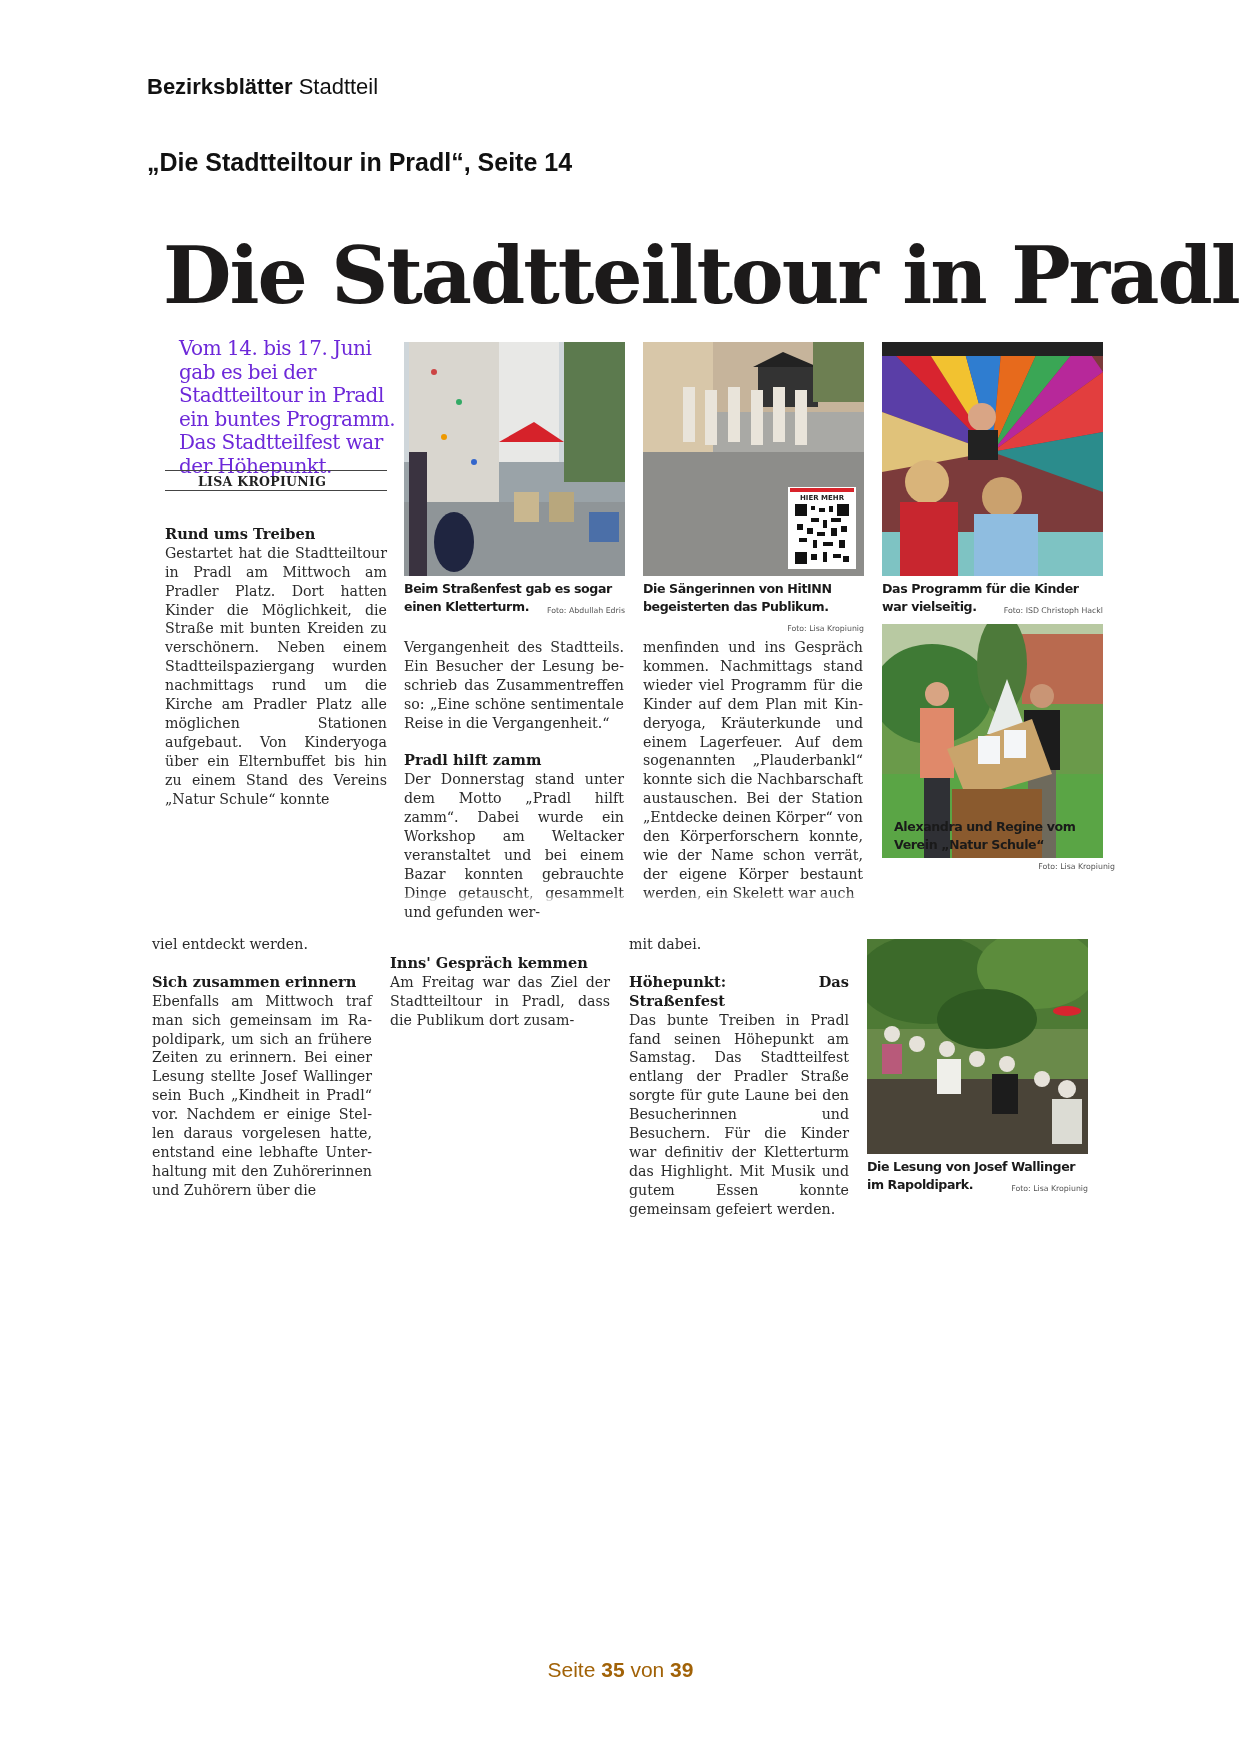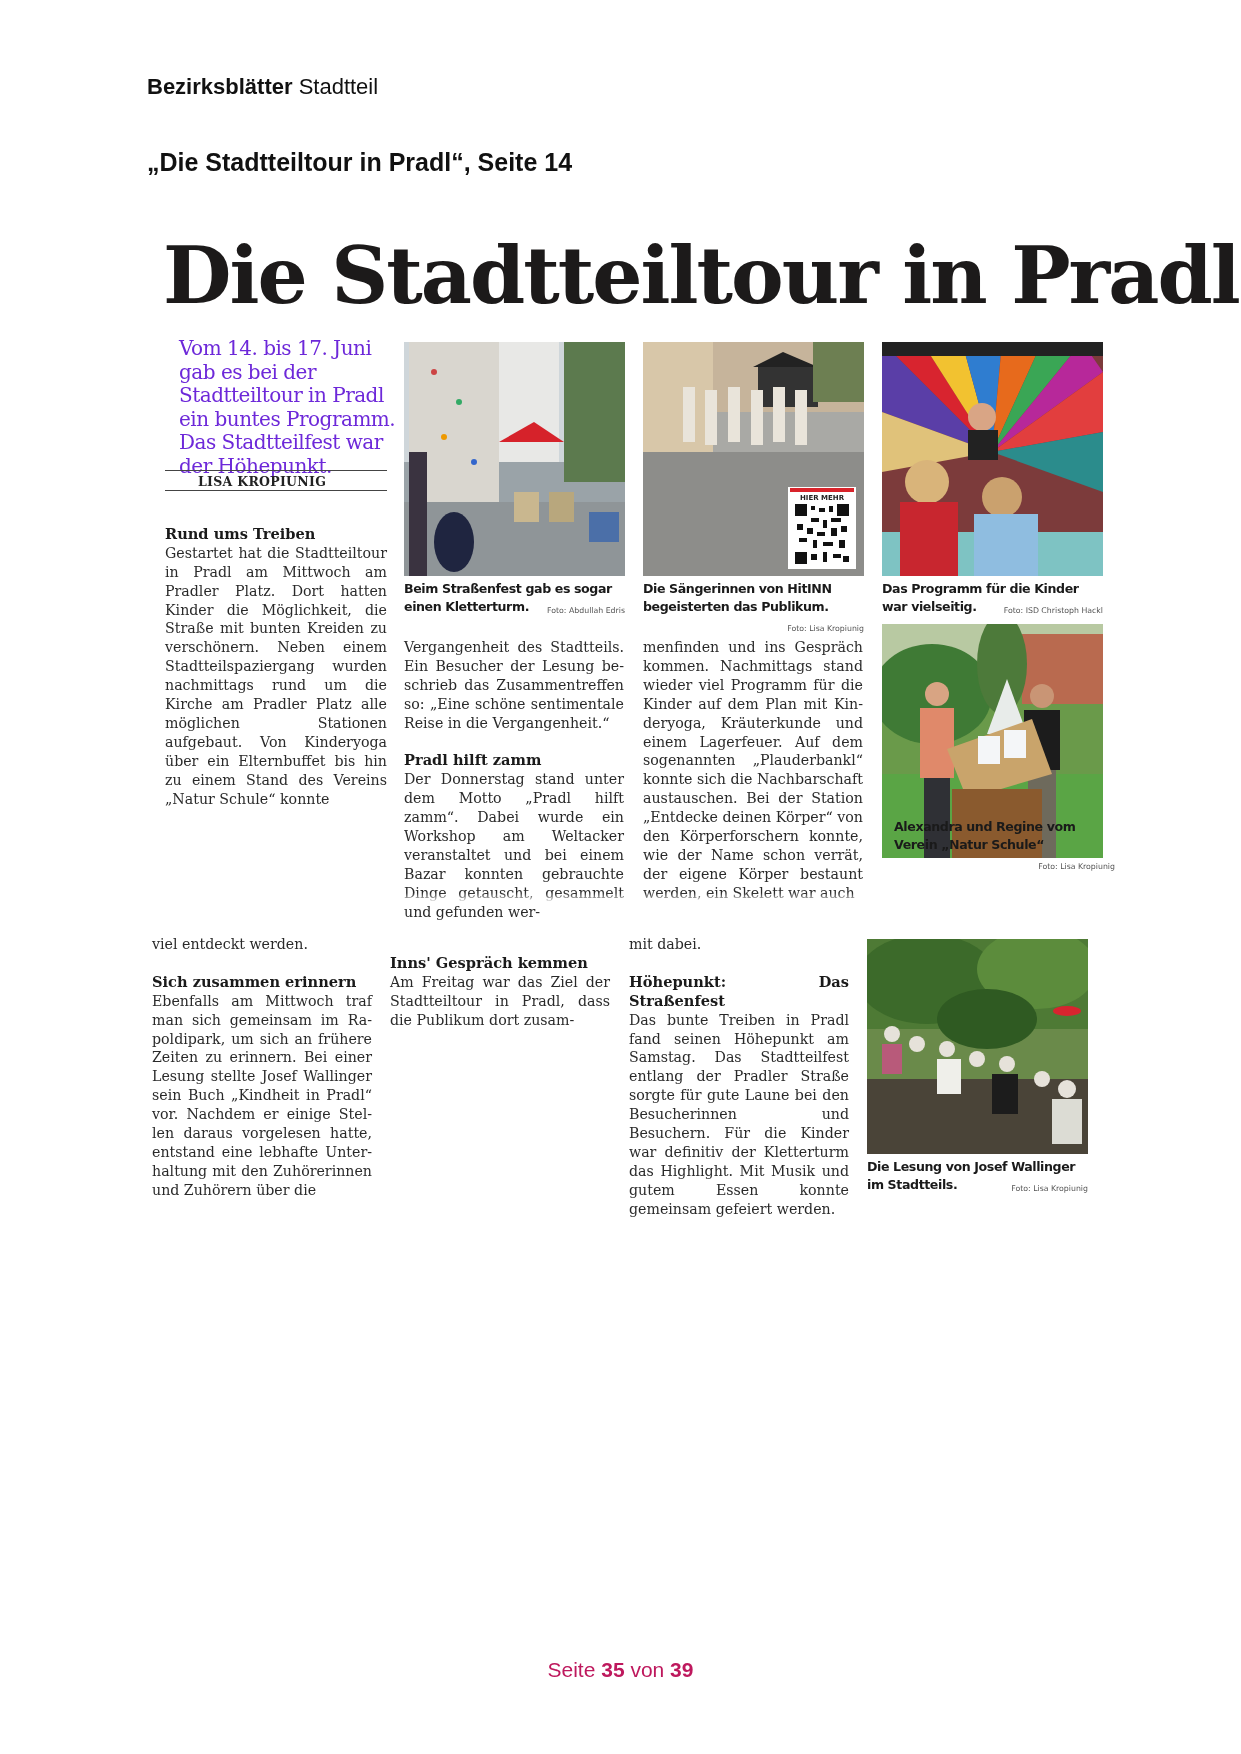--- a/index.html
+++ b/index.html
@@ -14,21 +14,21 @@
   .lede { left:179px; top:337px; width:222px; font-size:20px; line-height:23.5px; color:#6d28d9; letter-spacing:-0.5px; }
   .byline-rule { left:165px; height:1px; width:222px; background:#444; }
   .byline { left:165px; top:474px; font-size:12.5px; font-weight:bold; color:#222; letter-spacing:0.3px;margin-left:33px; }
   .col { font-size:14.2px; line-height:18.9px; color:#2a2a2a; text-align:justify; hyphens:manual; }
   .col p { margin:0; }
   .col h4 { margin:0; font-size:14.6px; font-weight:bold; color:#1a1a1a; line-height:18.9px; }
   .col .gap { height:18.9px; }
   .photo { overflow:hidden; }
   .cap { font-family:"DejaVu Sans", "Liberation Sans", sans-serif; font-size:12.6px; font-weight:bold; color:#1a1a1a; line-height:18px; letter-spacing:-0.4px; }
   .credit { font-family:"DejaVu Sans", sans-serif; font-size:7.8px; font-weight:normal; color:#555; float:right; margin-top:4px; letter-spacing:0; }
-  .footer { left:0; width:1241px; top:1658px; text-align:center; font-size:21px; color:#be185d; }
+  .footer { left:0; width:1241px; top:1658px; text-align:center; font-size:21px; color:#a16207; }
   .fade { left:160px; top:893px; width:950px; height:10px; background:linear-gradient(#fff0,#fff); }
 </style>
 </head>
 <body>
 
 <div class="abs hdr sans">
   <b>Bezirksblätter</b><span> Stadtteil</span>
 </div>
 <div class="abs sub sans">„Die Stadtteiltour in Pradl“, Seite 14</div>
 
@@ -223,19 +223,19 @@
         <circle cx="200" cy="150" r="9"></circle>
     </g>
     <rect x="15" y="105" width="20" height="30" fill="#b85a7a"></rect>
     <rect x="70" y="120" width="24" height="35" fill="#efefea"></rect>
     <rect x="125" y="135" width="26" height="40" fill="#1c1c1c"></rect>
     <rect x="185" y="160" width="30" height="45" fill="#dcdcd4"></rect>
     <ellipse cx="200" cy="72" rx="14" ry="5" fill="#d8242f"></ellipse>
   </svg>
 </div>
 <div class="abs cap" style="left:867px; top:1158px; width:221px;">
-  <span>Die Lesung von Josef Wallinger im Stadtteils.</span>
+  <span>Die Lesung von Josef Wallinger im Rapoldipark.</span>
   <span class="credit">Foto: Lisa Kropiunig</span>
 </div>
 
 <div class="abs footer sans">
   <span>Seite </span><b>35</b><span> von </span><b>39</b>
 </div>
 
 </body></html>

